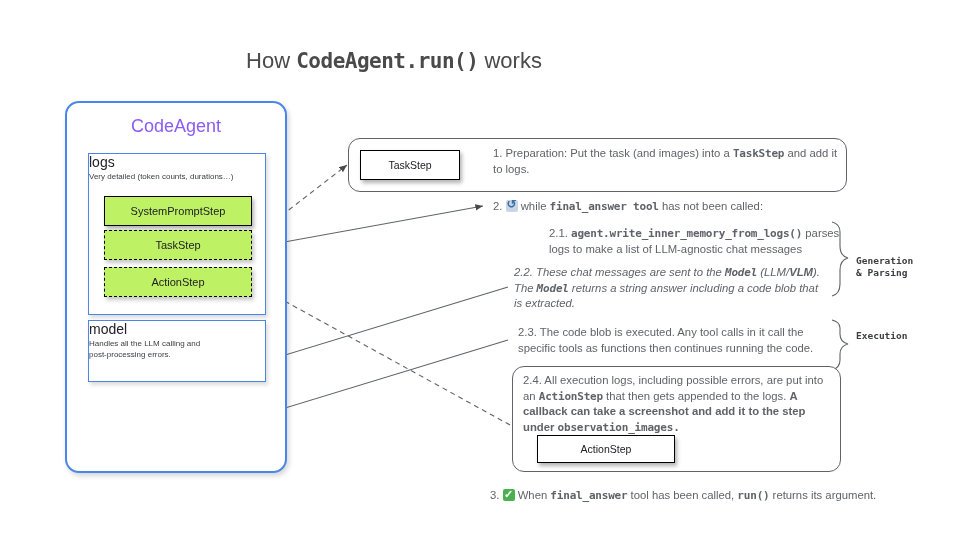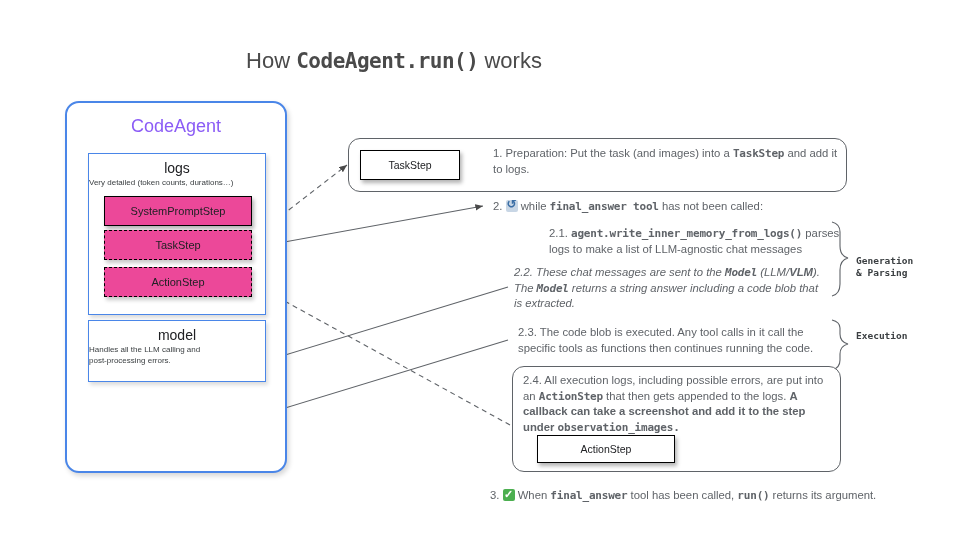--- a/index.html
+++ b/index.html
@@ -30,25 +30,25 @@
     position:absolute;left:0;top:13px;width:218px;text-align:center;
     font-size:18px;color:#8b5cf6;
   }
   .blue-box{
     position:absolute;border:1.5px solid #4a86e8;background:#fff;
     box-shadow:2px 3px 4px rgba(0,0,0,.14);
   }
   #logs-box{left:21px;top:50px;width:176px;height:160px;}
   #model-box{left:21px;top:217px;width:176px;height:60px;}
   #tools-box{left:21px;top:285px;width:176px;height:60px;}
-  .box-title{text-align:center;font-size:14px;color:#202124;margin-top:6px;line-height:17px;}
+  .box-title{text-align:left;font-size:14px;color:#202124;line-height:17px;}
   .box-sub{font-size:8px;color:#3c4043;line-height:10px;margin-top:1px;}
 
   .step-box{
-    position:absolute;left:15px;width:146px;height:28px;background:#ec4899;
+    position:absolute;left:15px;width:146px;height:28px;background:#bef264;
     display:flex;align-items:center;justify-content:center;
     font-size:11px;color:#202124;
   }
   .solid-step{border:1.6px solid #000;box-shadow:2px 3px 4px rgba(0,0,0,.30);}
   .dashed-step{border:1.6px dashed #000;box-shadow:2px 3px 4px rgba(0,0,0,.22);}
   #sys-step{top:42px;}
   #task-step-left{top:76px;}
   #action-step-left{top:113px;}
 
   

